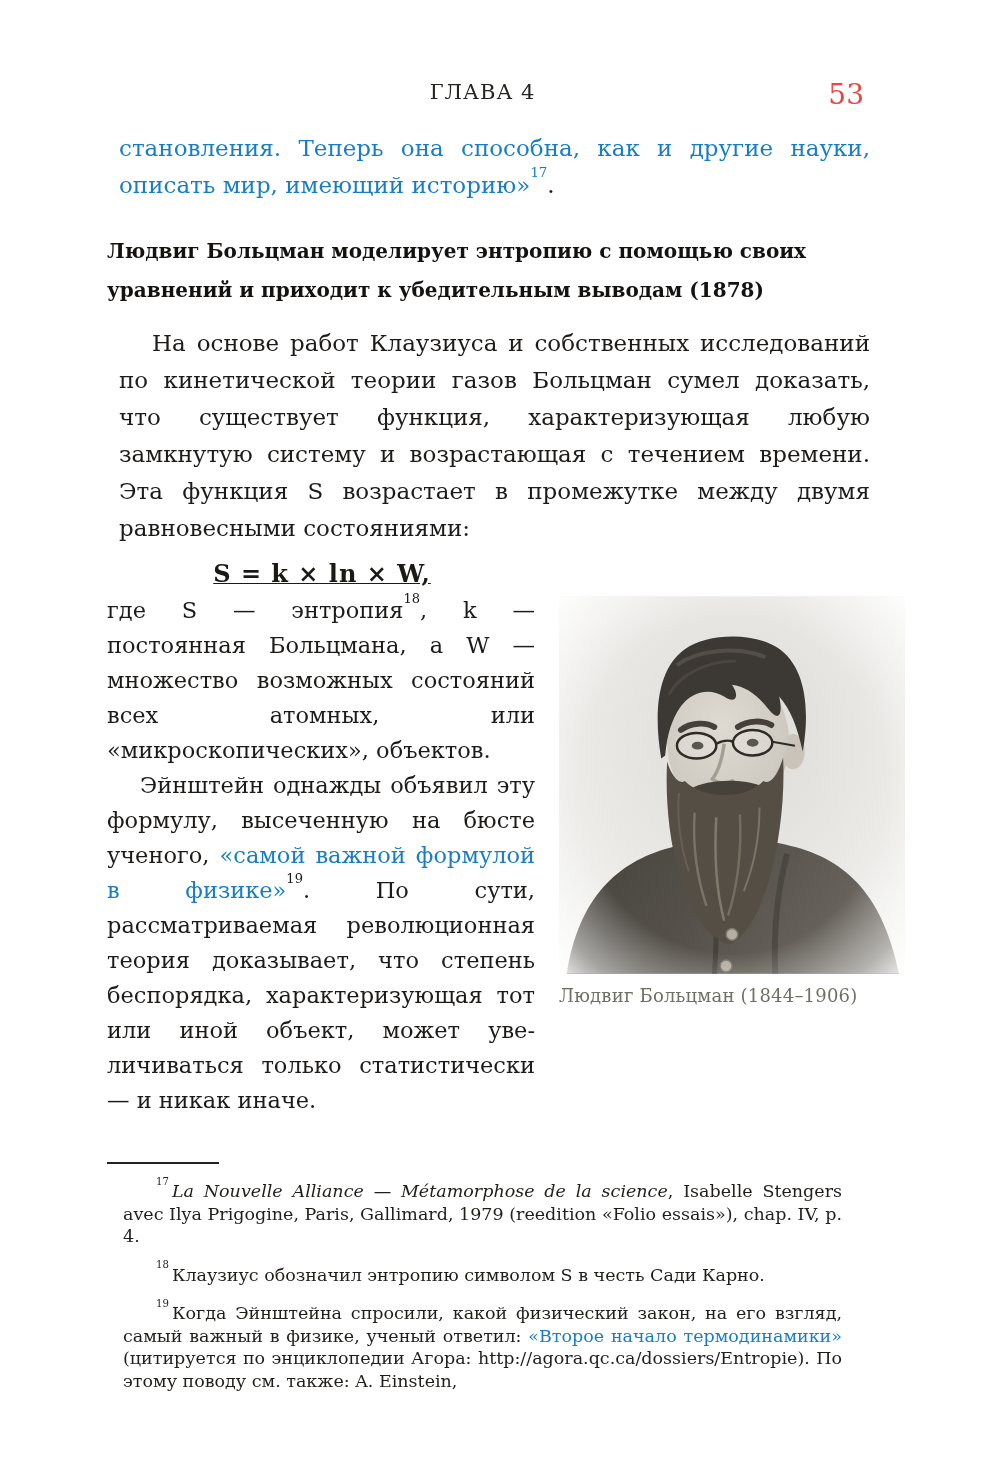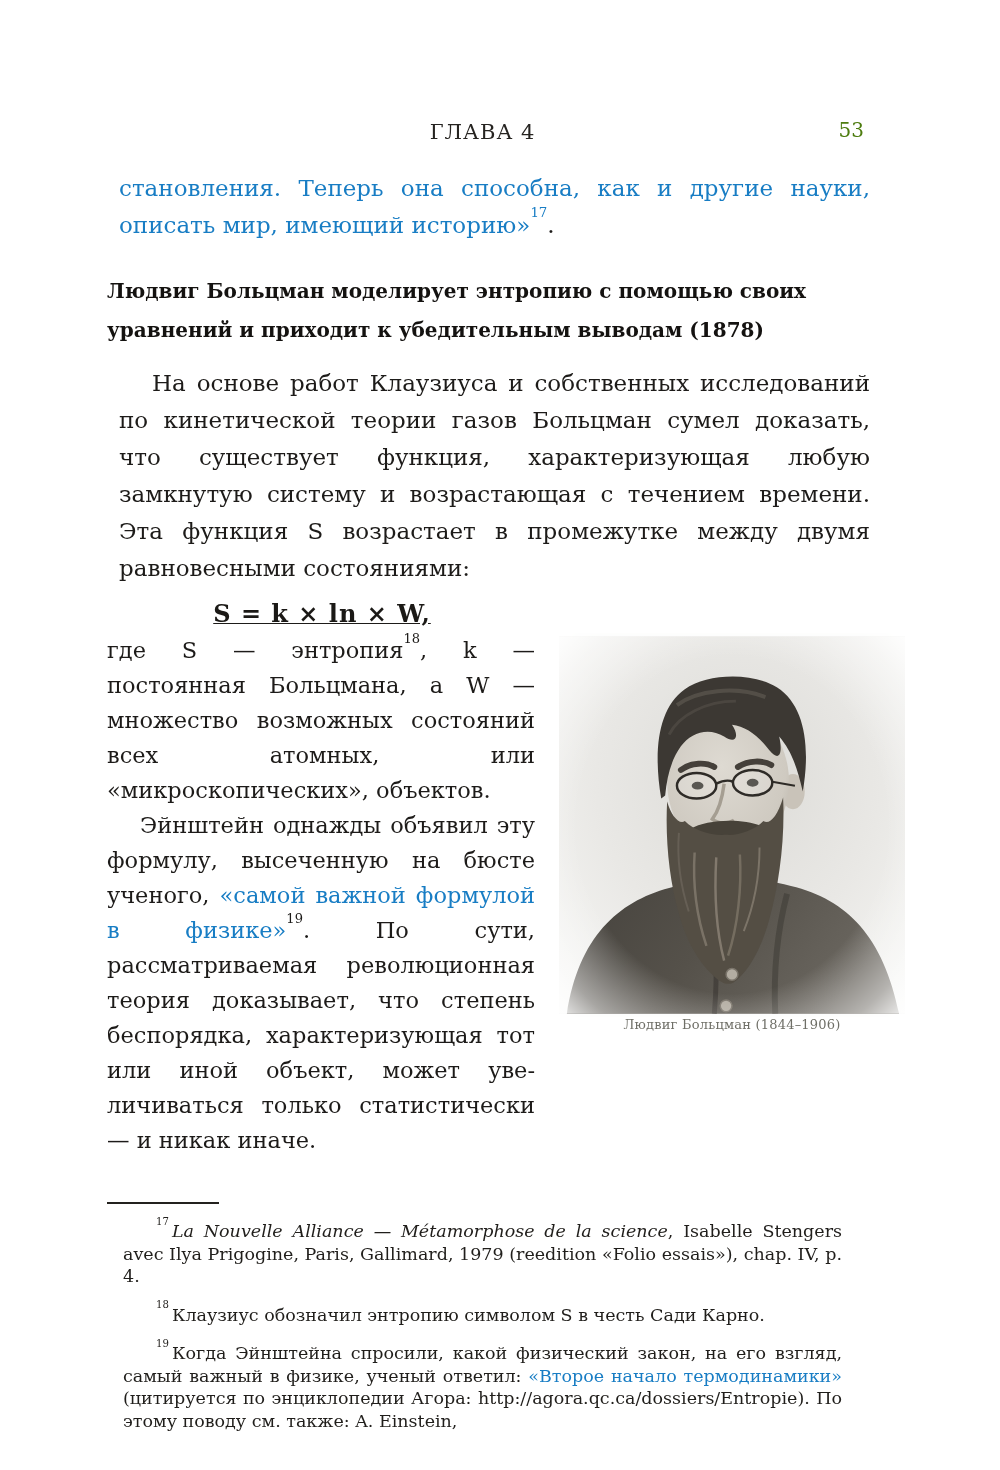--- a/index.html
+++ b/index.html
@@ -2,30 +2,30 @@
 <html lang="ru"><head>
 <meta charset="utf-8">
 <style>
   html,body{margin:0;padding:0;}
   body{
     width:1000px;height:1470px;background:#ffffff;overflow:hidden;
     font-family:"DejaVu Serif","Liberation Serif",serif;
     color:#1d1b19;
     -webkit-font-smoothing:antialiased;
   }
-  .page{box-sizing:border-box;width:847px;height:1470px;padding:120px 95px 0 107px;position:relative;}
+  .page{box-sizing:border-box;width:847px;height:1470px;padding:80px 95px 0 107px;position:relative;}
 
   
   .running-head{position:relative;width:751px;height:26px;margin-bottom:24px;}
   .running-head .chapter{
     position:absolute;left:0;right:0;text-align:center;
     font-size:21px;letter-spacing:1px;font-weight:500;color:#262421;
   }
   .running-head .pagenum{
-    position:absolute;right:-6px;top:-2px;font-size:20px;color:#4d7c0f;font-weight:500;
+    position:absolute;right:-6px;top:-2px;font-size:28px;color:#ef4444;font-weight:500;
   }
 
   
   .bodytext{width:751px;font-size:23px;line-height:37px;text-align:justify;margin:12px;}
   .indent{text-indent:33px;}
   .blue{color:#187dc4;}
   sup.ref{font-size:0.58em;position:relative;top:-0.52em;line-height:0;letter-spacing:0;}
 
   h2.section-heading{
     width:751px;font-size:20px;line-height:39px;font-weight:bold;color:#141210;
@@ -40,21 +40,21 @@
   .col-left{width:430px;font-size:22.5px;line-height:35px;text-align:justify;}
   .col-left p{margin:0;}
 
   figure.portrait-fig{width:346px;margin:0;flex:none;}
   .photo{
     width:346px;height:384px;position:relative;background:#eceeea;
     box-shadow:inset 0 0 26px 18px #ffffff;
   }
   .photo svg{display:block;width:100%;height:100%;}
   figcaption{
-    margin-top:0;text-align:center;font-size:13px;color:#6f6f67;letter-spacing:0.2px;
+    margin-top:8px;text-align:left;font-size:18px;color:#6f6f67;letter-spacing:0.2px;
   }
 
   
   .footnotes{margin-top:44px;width:751px;font-size:17.5px;line-height:22.5px;text-align:justify;color:#201e1b;}
   .fn-rule{width:112px;height:0;border-top:2px solid #23211e;margin:0 0 13px 0;}
   .fn{margin:16px;text-indent:33px;}
   .fn .it{font-style:italic;}
   .fn sup.ref{margin-right:3px;}
 </style>
 </head>

